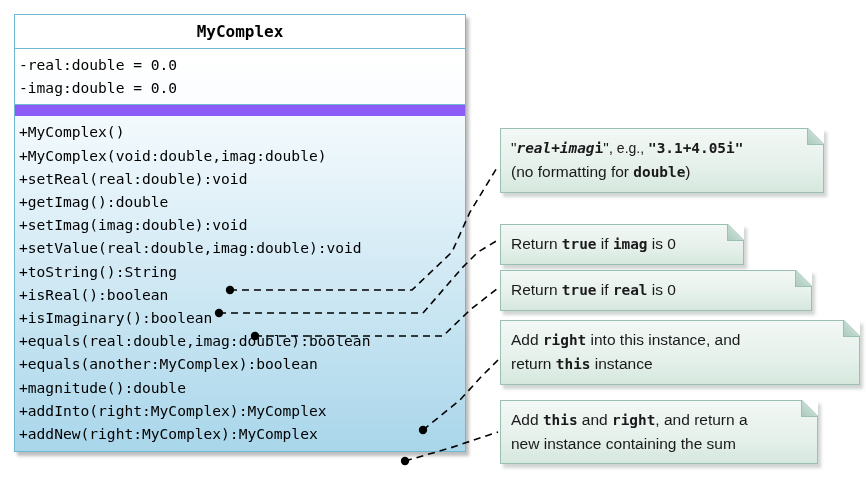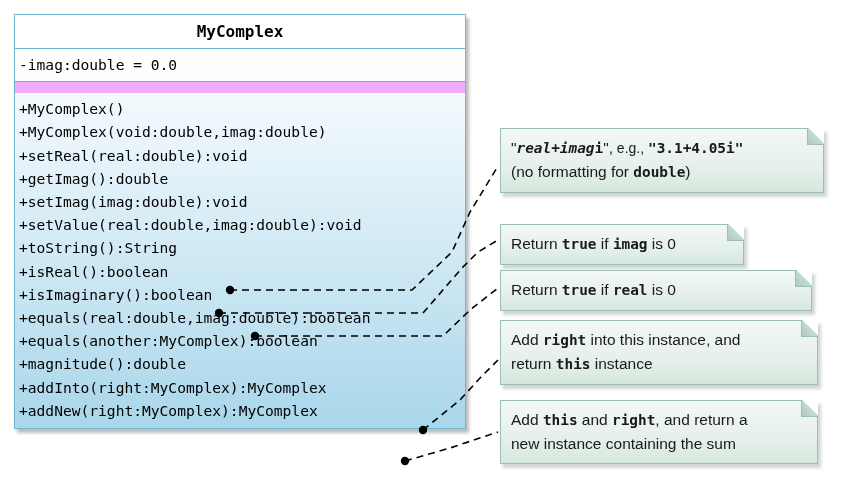--- a/index.html
+++ b/index.html
@@ -25,21 +25,21 @@
   }
 
   
   #class-box {
     position: absolute;
     left: 14px;
     top: 14px;
     width: 452px;
     border: 1px solid #6FB8D4;
     box-sizing: border-box;
-    background: #f0abfc;
+    background: #8b5cf6;
     box-shadow: 3px 4px 3px rgba(110,110,110,0.45);
     z-index: 2;
   }
   .compartment {
     box-sizing: border-box;
   }
   #class-title-compartment {
     background: #ffffff;
     border-bottom: 1px solid #6FB8D4;
     text-align: center;
@@ -109,21 +109,21 @@
     margin-top: 31px;
   }
   .sans-small {
     font-size: 14px;
   }
 
   
   #note-tostring   { left: 500px; top: 128px; width: 324px; }
   #note-isreal     { left: 500px; top: 224px; width: 244px; }
   #note-isimag     { left: 500px; top: 270px; width: 312px; }
-  #note-addinto    { left: 500px; top: 320px; width: 318px; }
+  #note-addinto    { left: 500px; top: 320px; width: 360px; }
   #note-addnew     { left: 500px; top: 400px; width: 318px; }
 </style>
 </head>
 <body>
 
 <svg id="connector-layer" viewBox="0 0 866 497" width="866" height="497">
 
   <g>
     <path d="M 230 290 L 412 290 L 452 252 L 470 212 L 498 166" fill="none" stroke="#000000" stroke-width="1.6" stroke-dasharray="7,5"></path>
     <circle cx="230" cy="290" r="4.2" fill="#000000"></circle>
@@ -150,20 +150,21 @@
   </g>
 </svg>
 
 <div id="class-box">
 
   <div class="compartment" id="class-title-compartment">
     <span id="class-title">MyComplex</span>
   </div>
 
   <div class="compartment" id="attributes-compartment">
+    <div class="member-row">-real:double = 0.0</div>
     <div class="member-row">-imag:double = 0.0</div>
   </div>
 
   <div class="compartment" id="methods-compartment">
     <div class="member-row">+MyComplex()</div>
     <div class="member-row">+MyComplex(void:double,imag:double)</div>
     <div class="member-row">+setReal(real:double):void</div>
     <div class="member-row">+getImag():double</div>
     <div class="member-row">+setImag(imag:double):void</div>
     <div class="member-row">+setValue(real:double,imag:double):void</div>

